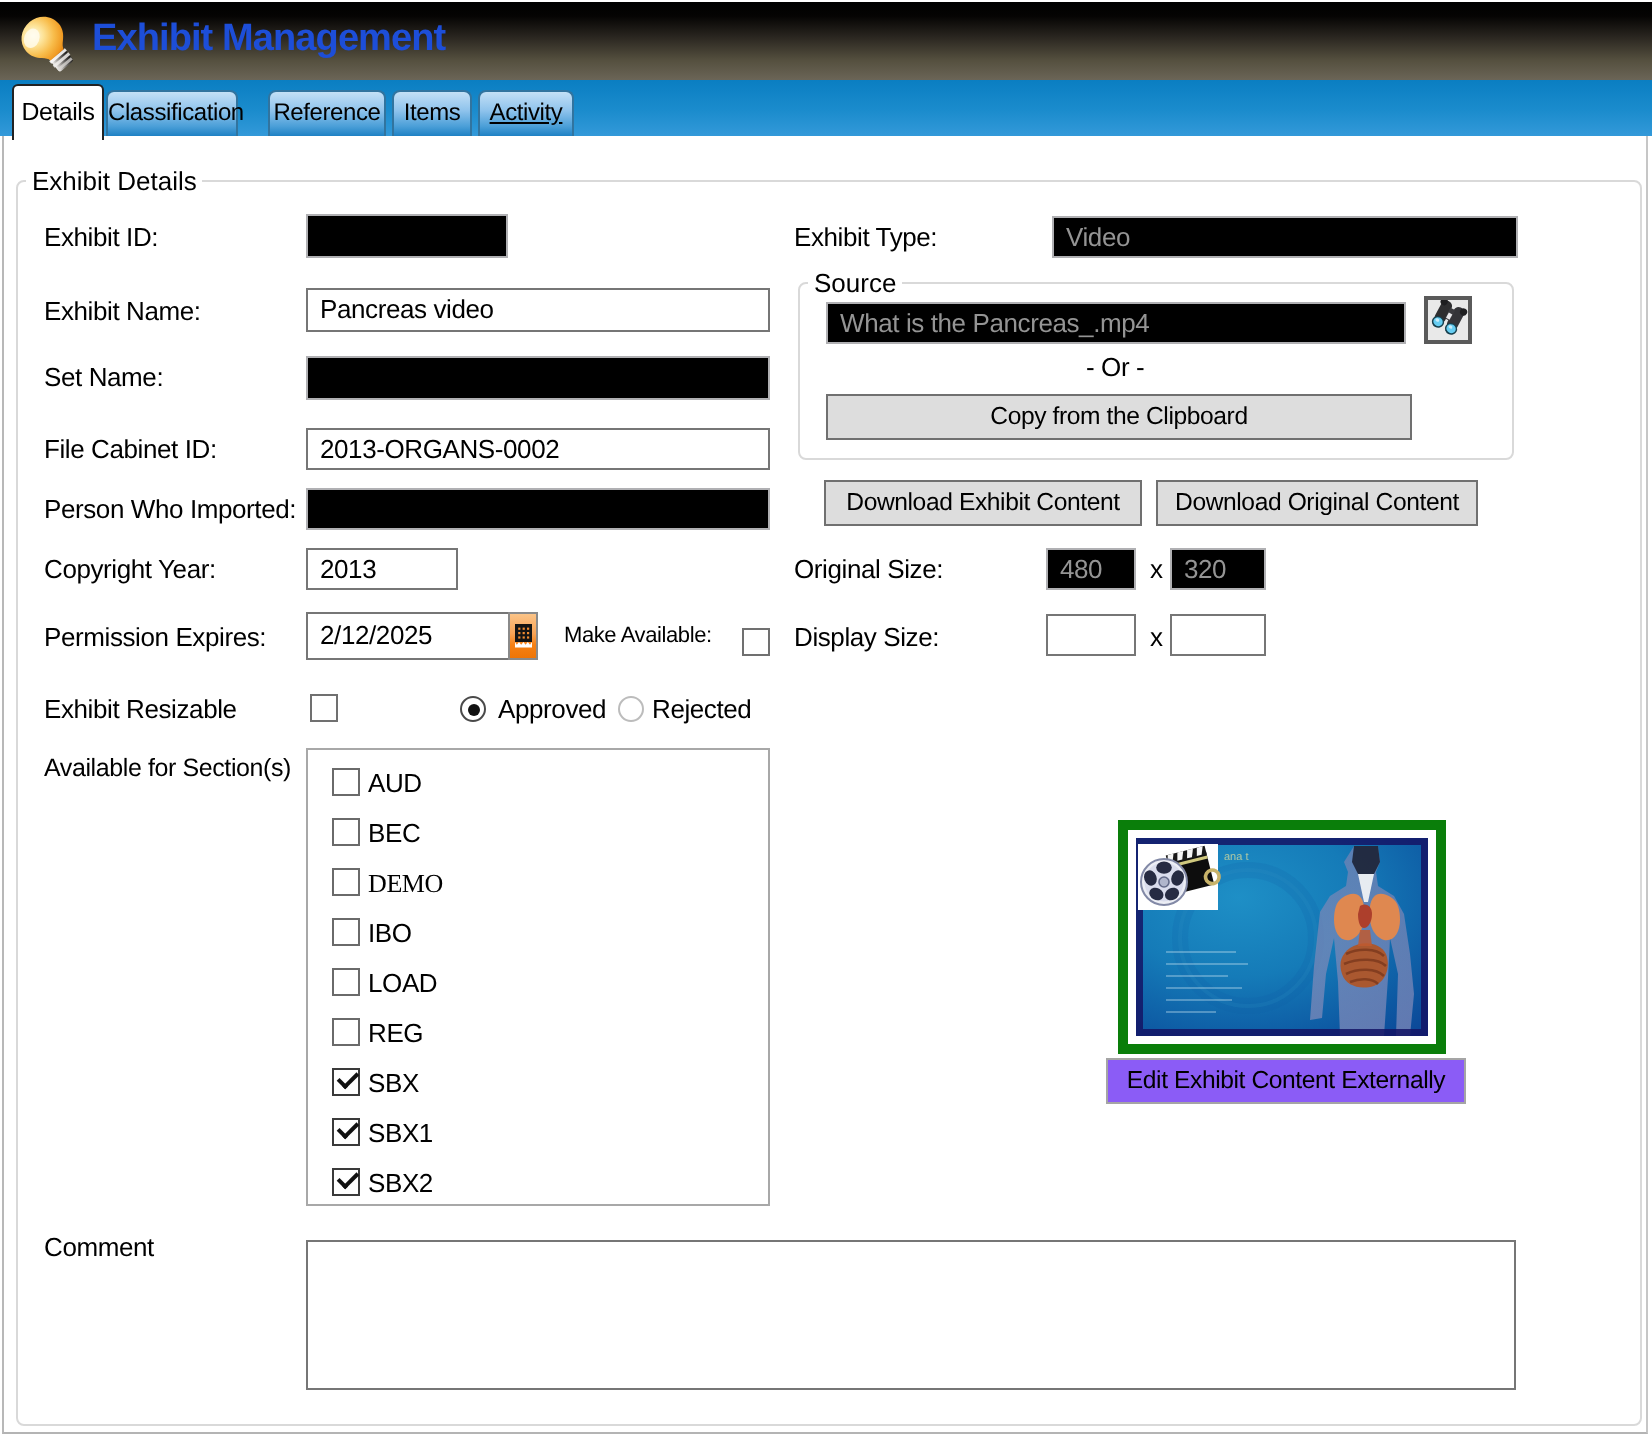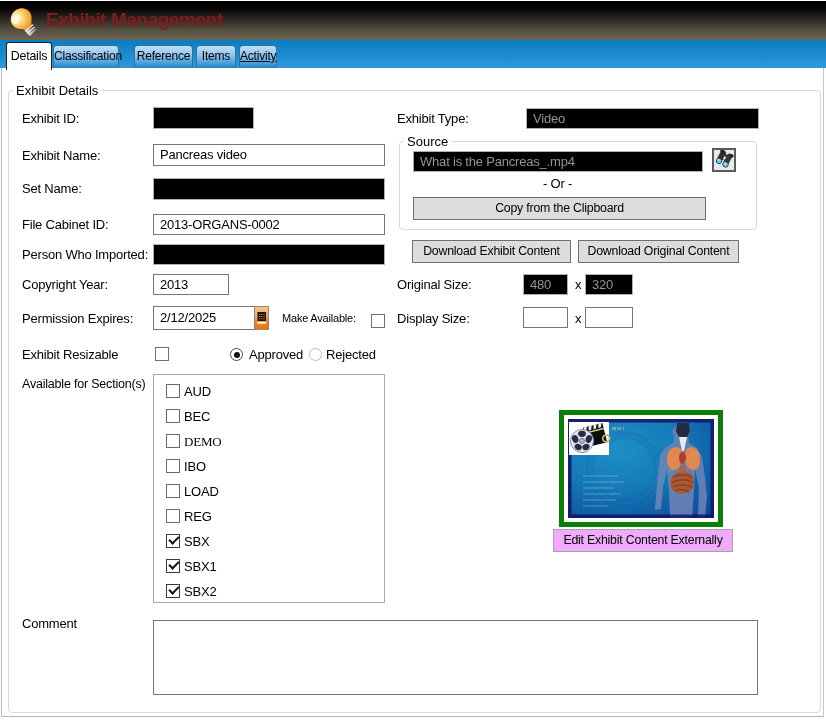--- a/index.html
+++ b/index.html
@@ -13,21 +13,21 @@
 .cb { position:absolute; width:14px; height:14px; background:#fff; border:1px solid #707070; }
 .ck { border-color:#3a3a3a; }
 .ck::after { content:""; position:absolute; left:2px; top:1px; width:8px; height:4px; border-left:2px solid #111; border-bottom:2px solid #111; transform:rotate(-45deg); }
 .grp { position:absolute; border:1px solid #d9d9d9; border-radius:4px; }
 .grplbl { position:absolute; font-size:13px; color:#000; line-height:15px; background:#fff; padding:0 3px; white-space:nowrap; }
 
 
 #titlebar { left:0; top:0; width:826px; height:40px;
   background:linear-gradient(to bottom, #000 0%, #050403 18%, #2a2620 45%, #55503f 75%, #6b6557 100%);
   border-top:1px solid #fff; }
-#title { position:absolute; left:46px; top:9px; font-size:19px; font-weight:bold; color:#7f1d1d; letter-spacing:-0.45px; }
+#title { position:absolute; left:46px; top:9px; font-size:19px; font-weight:bold; color:#1d4ed8; letter-spacing:-0.45px; }
 
 
 #tabstrip { left:0; top:40px; width:826px; height:28px;
   background:linear-gradient(to bottom, #0a7ec2 0%, #1b8ccd 55%, #3399d9 100%); }
 .tab { position:absolute; top:45px; height:23px; border:1px solid #31749f; border-bottom:none;
   border-radius:4px 4px 0 0; background:linear-gradient(to bottom,#c3e0f6 0%, #8fc3ec 42%, #4b9fd8 78%, #1e81c4 100%);
   font-size:12px; letter-spacing:-0.2px; color:#000; text-align:center; line-height:20px; }
 .tabsel { position:absolute; top:42px; height:28px; background:#fff; border:1px solid #222;
   border-bottom:none; border-radius:3px 3px 0 0; font-size:12.4px; letter-spacing:-0.2px; color:#000; text-align:center; line-height:26px; z-index:5; }
 
@@ -65,21 +65,21 @@
 </g>
 </svg>
 </div>
 <div id="title" class="abs">Exhibit Management</div>
 
 <div id="tabstrip" class="abs"></div>
 <div class="tabsel" style="left:6px;   width:46px;">Details</div>
 <div class="tab" style="left:53px;  width:66px;">Classification</div>
 <div class="tab" style="left:134px; width:59px;">Reference</div>
 <div class="tab" style="left:196px; width:40px;">Items</div>
-<div class="tab" style="left:239px; width:38px;text-decoration:underline;">Activity</div>
+<div class="tab" style="left:239px; width:48px;text-decoration:underline;">Activity</div>
 
 <div id="frame" class="abs"></div>
 
 <div class="grp" style="left:8px; top:90px; width:813px; height:623px;"></div>
 <div class="grplbl" style="left:13px; top:83px;">Exhibit Details</div>
 
 <div class="lbl" style="left:22px; top:111px;">Exhibit ID:</div>
 <div class="lbl" style="left:22px; top:148px;">Exhibit Name:</div>
 <div class="lbl" style="left:22px; top:181px;">Set Name:</div>
 <div class="lbl" style="left:22px; top:217px;">File Cabinet ID:</div>
@@ -262,13 +262,13 @@
           <ellipse cx="20.8" cy="20" rx="3.1" ry="3.9" transform="rotate(20 20.8 20)"></ellipse>
           <ellipse cx="10.2" cy="28" rx="3.7" ry="3" transform="rotate(28 10.2 28)"></ellipse>
           <ellipse cx="18" cy="28" rx="3.7" ry="3" transform="rotate(-28 18 28)"></ellipse>
         </g>
         <circle cx="14" cy="22" r="2.5" fill="#b0b6cc" stroke="#636a88" stroke-width="0.8"></circle>
       </g>
     </g>
   </svg>
   </div>
 </div>
-<div class="btn" style="left:553px; top:529px; width:180px; height:23px; line-height:21px; background:#f0abfc; border-color:#a5a5a5;">Edit Exhibit Content Externally</div>
+<div class="btn" style="left:553px; top:529px; width:180px; height:23px; line-height:21px; background:#8b5cf6; border-color:#a5a5a5;">Edit Exhibit Content Externally</div>
 
 </body></html>

